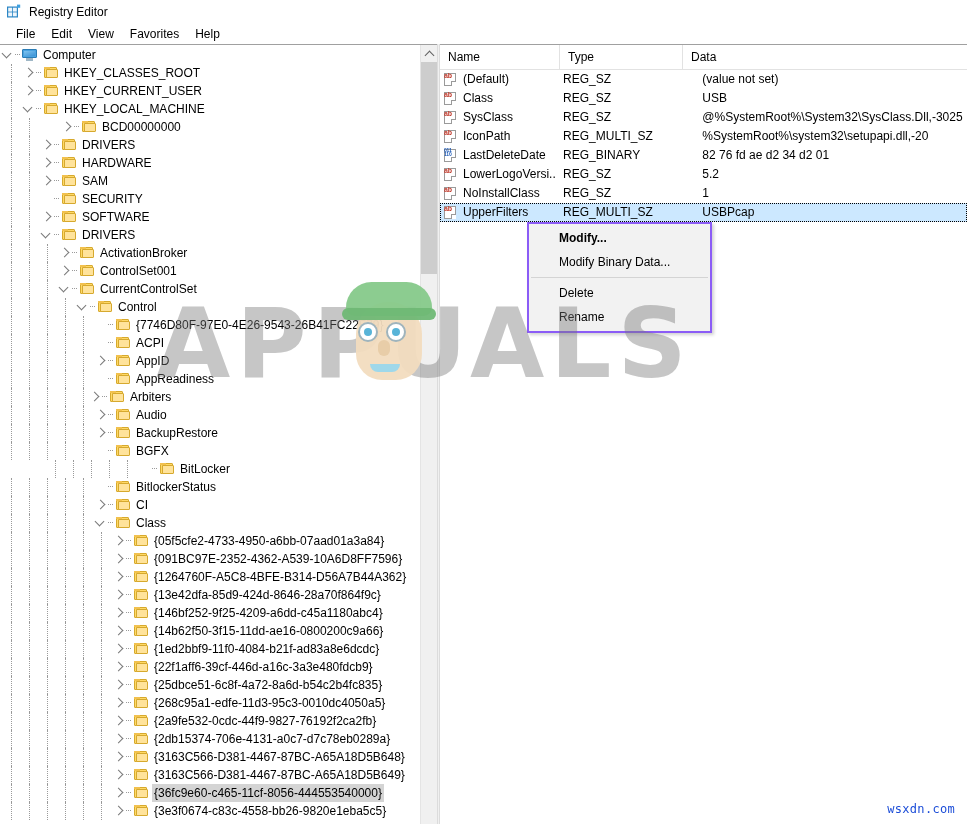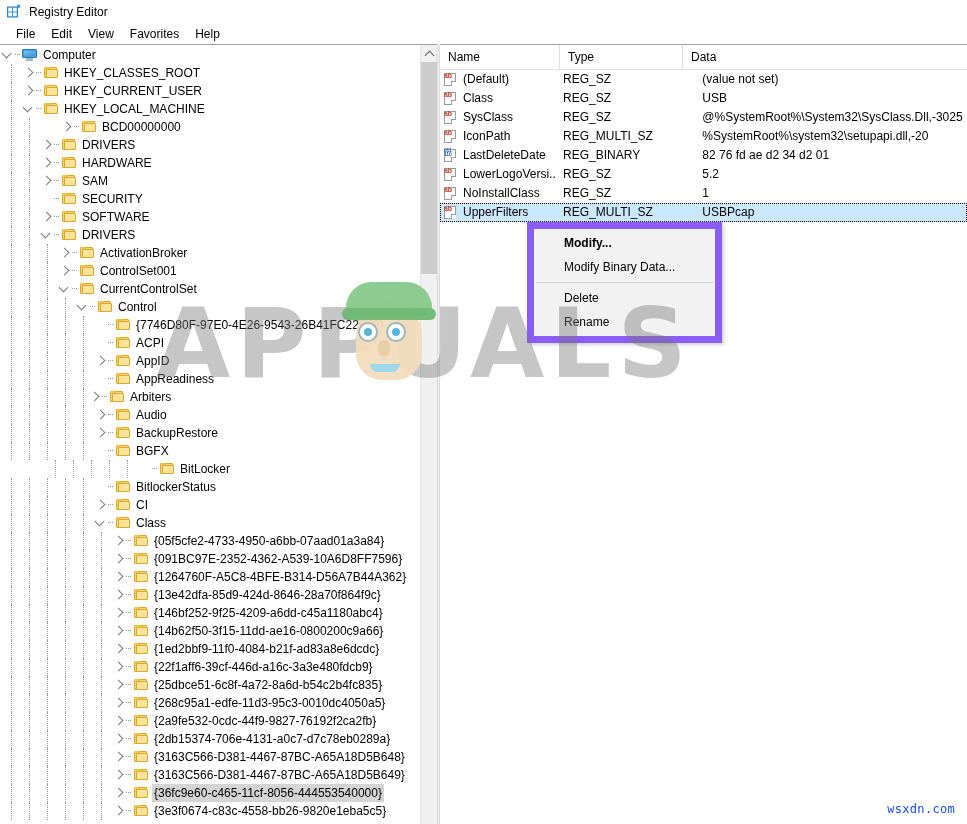--- a/index.html
+++ b/index.html
@@ -73,21 +73,21 @@
   .vico.bin .tag{color:#1b58b5;font-size:5px;line-height:4px;}
   .vico.bin .tag span{display:block;}
 
   
   .vscroll{position:absolute;right:0;top:0;width:17px;height:100%;background:#f0f0f0;border-left:1px solid #e4e4e4;box-sizing:border-box;}
   .vscroll .arrow{width:17px;height:17px;position:relative;background:#f0f0f0;}
   .vscroll .arrow .g{position:absolute;left:5px;top:7px;width:6px;height:6px;border-left:1.4px solid #606060;border-top:1.4px solid #606060;transform:rotate(45deg);}
   .vscroll .thumb{position:absolute;left:0;width:17px;background:#cdcdcd;}
 
   
-  .ctxmenu{position:absolute;background:#f2f2f2;border:7px solid #8b5cf6;box-shadow:2px 2px 3px rgba(0,0,0,.18);padding:2px 0;}
+  .ctxmenu{position:absolute;background:#f2f2f2;border:2px solid #8b5cf6;box-shadow:2px 2px 3px rgba(0,0,0,.18);padding:2px 0;}
   .ctxmenu .cmi{height:24px;line-height:24px;padding-left:30px;padding-right:40px;font-size:12px;color:#000;white-space:nowrap;cursor:default;}
   .ctxmenu .cmi.bold{font-weight:bold;}
   .ctxmenu .csep{height:1px;margin:3px 2px 3px 2px;background:#d4d4d4;}
 
   
   .wm-appuals{position:absolute;left:156px;top:278px;width:430px;height:140px;pointer-events:none;user-select:none;}
   .wm-appuals .txt{position:absolute;left:0;top:18px;font-size:96px;line-height:96px;font-weight:bold;color:rgba(120,120,120,.42);letter-spacing:6px;font-family:"DejaVu Sans",sans-serif;}
   .wm-face{position:absolute;left:178px;top:0px;width:110px;height:120px;}
   .wm-face .hat{position:absolute;left:12px;top:4px;width:86px;height:34px;background:#86c98a;border-radius:42px 42px 14px 14px;opacity:.95;}
   .wm-face .hatbrim{position:absolute;left:8px;top:30px;width:94px;height:12px;background:#6fb875;border-radius:8px;opacity:.95;}

